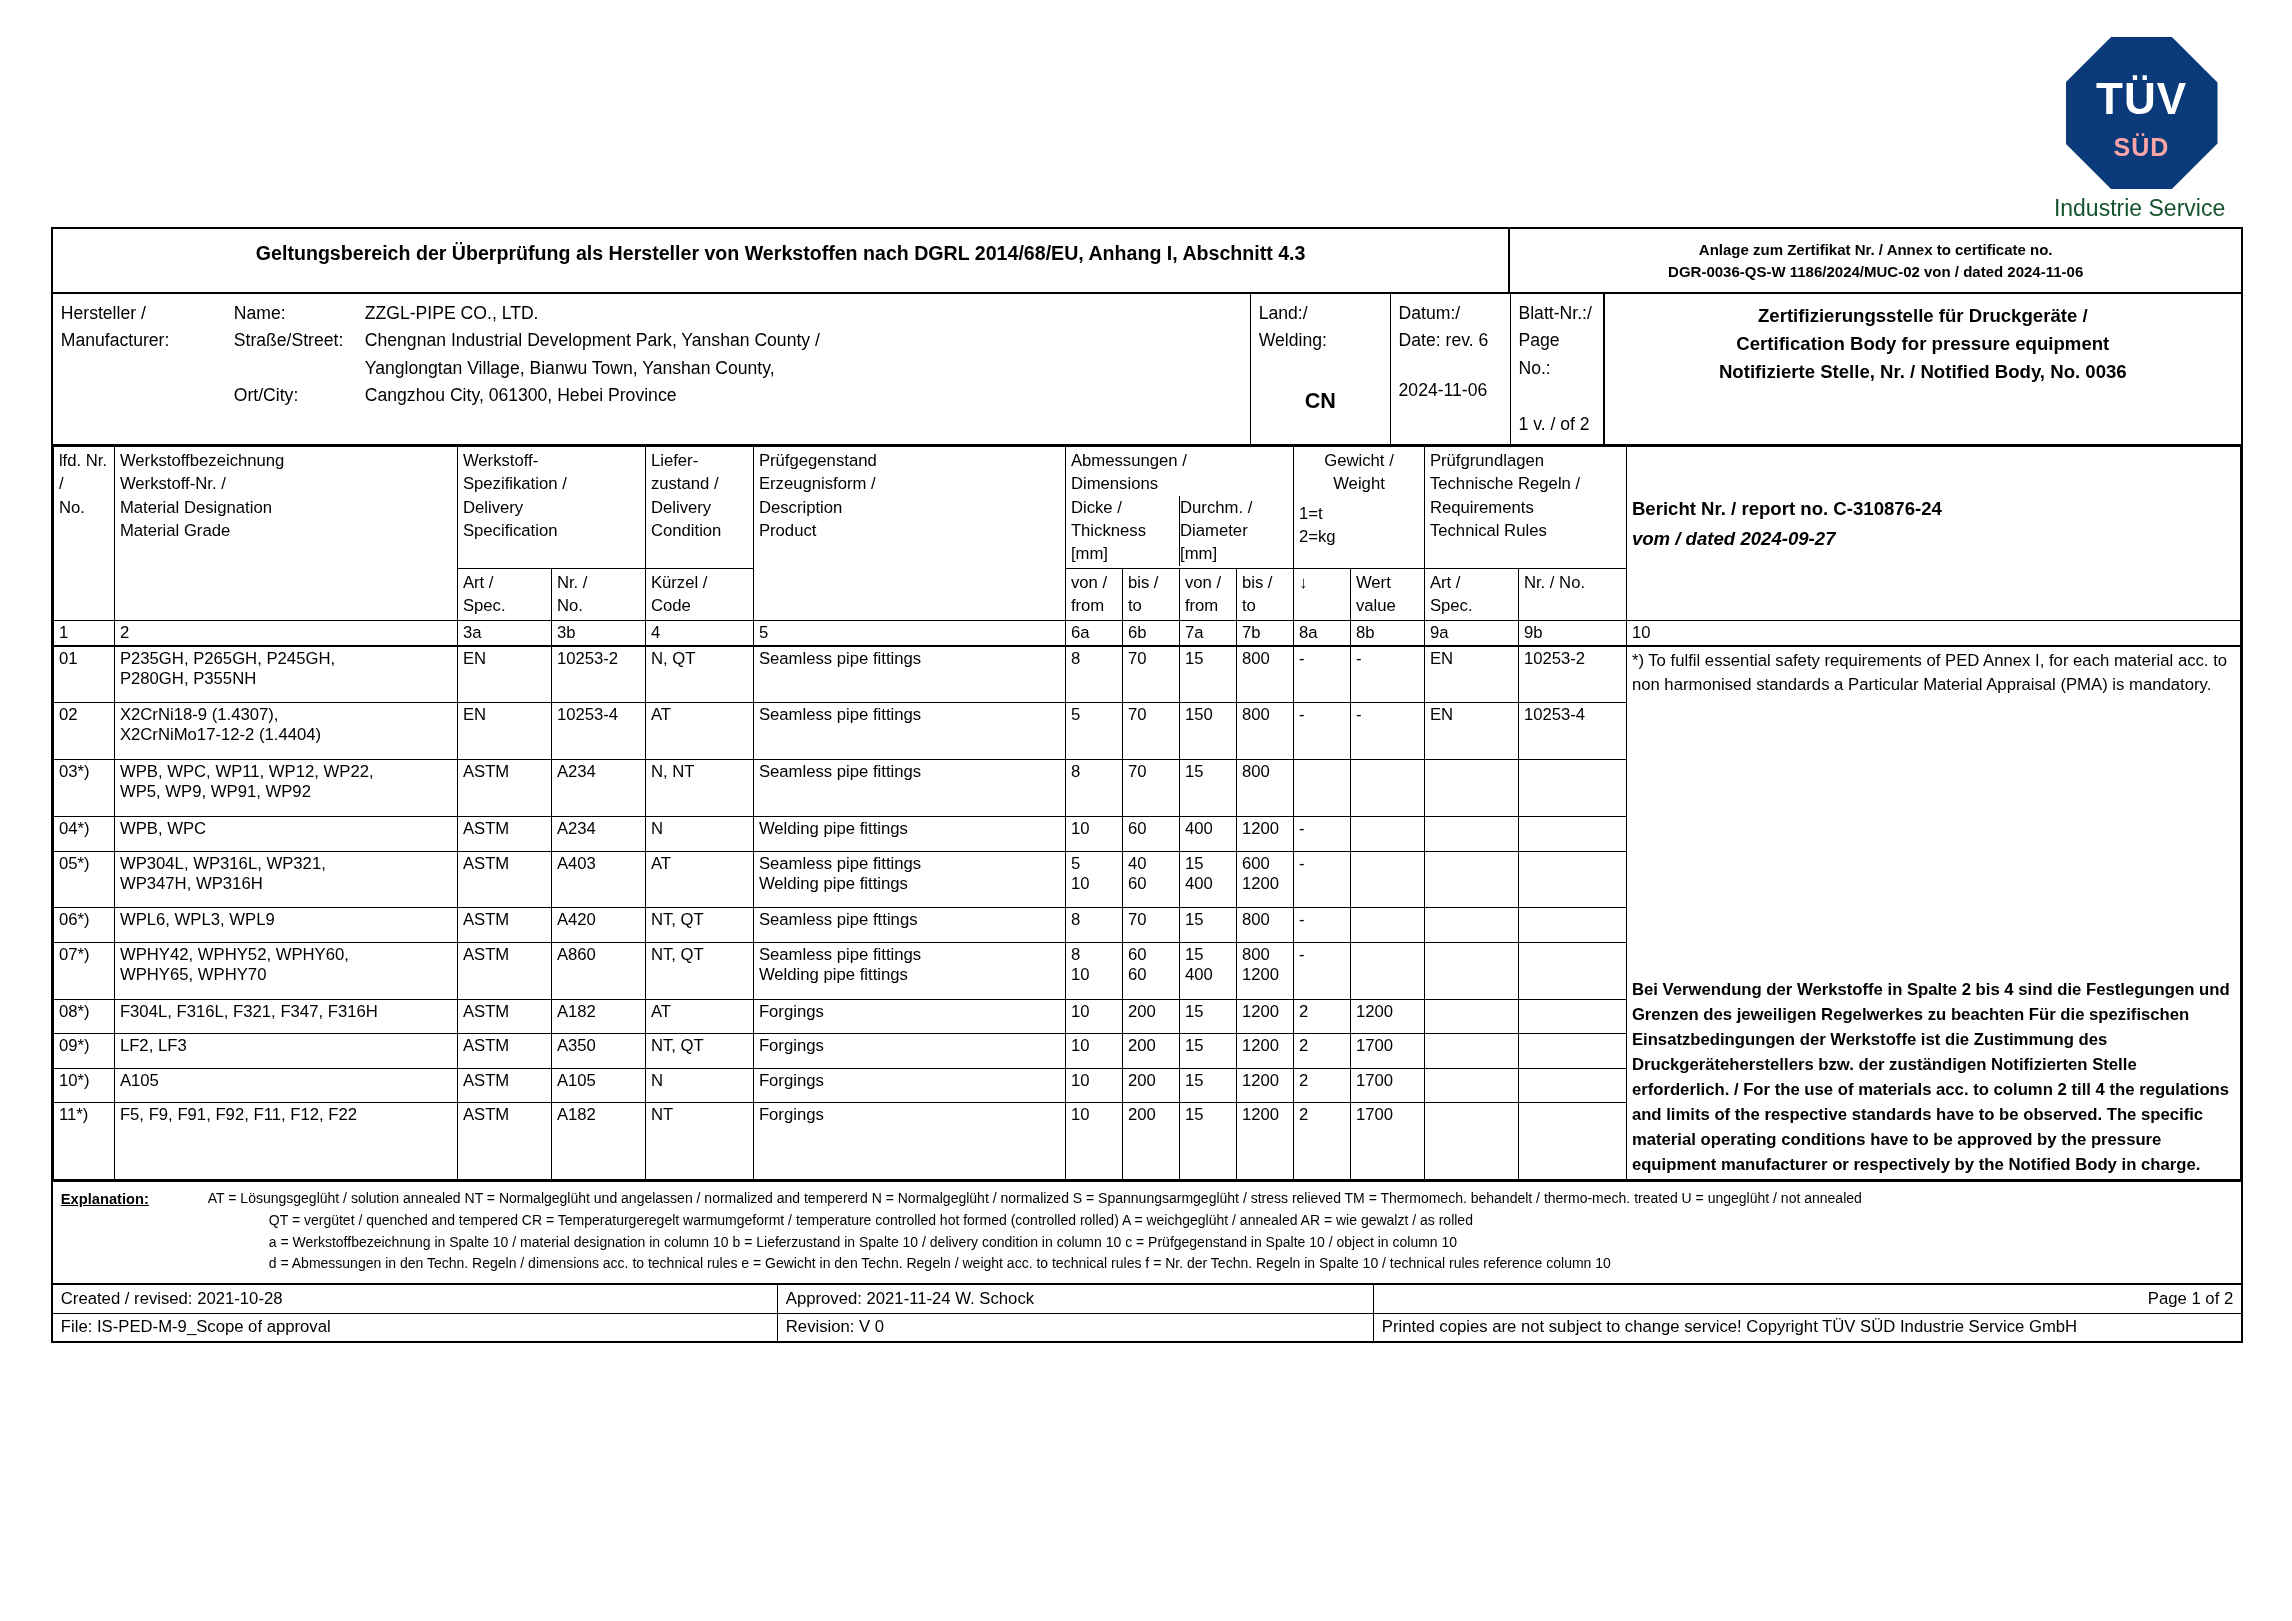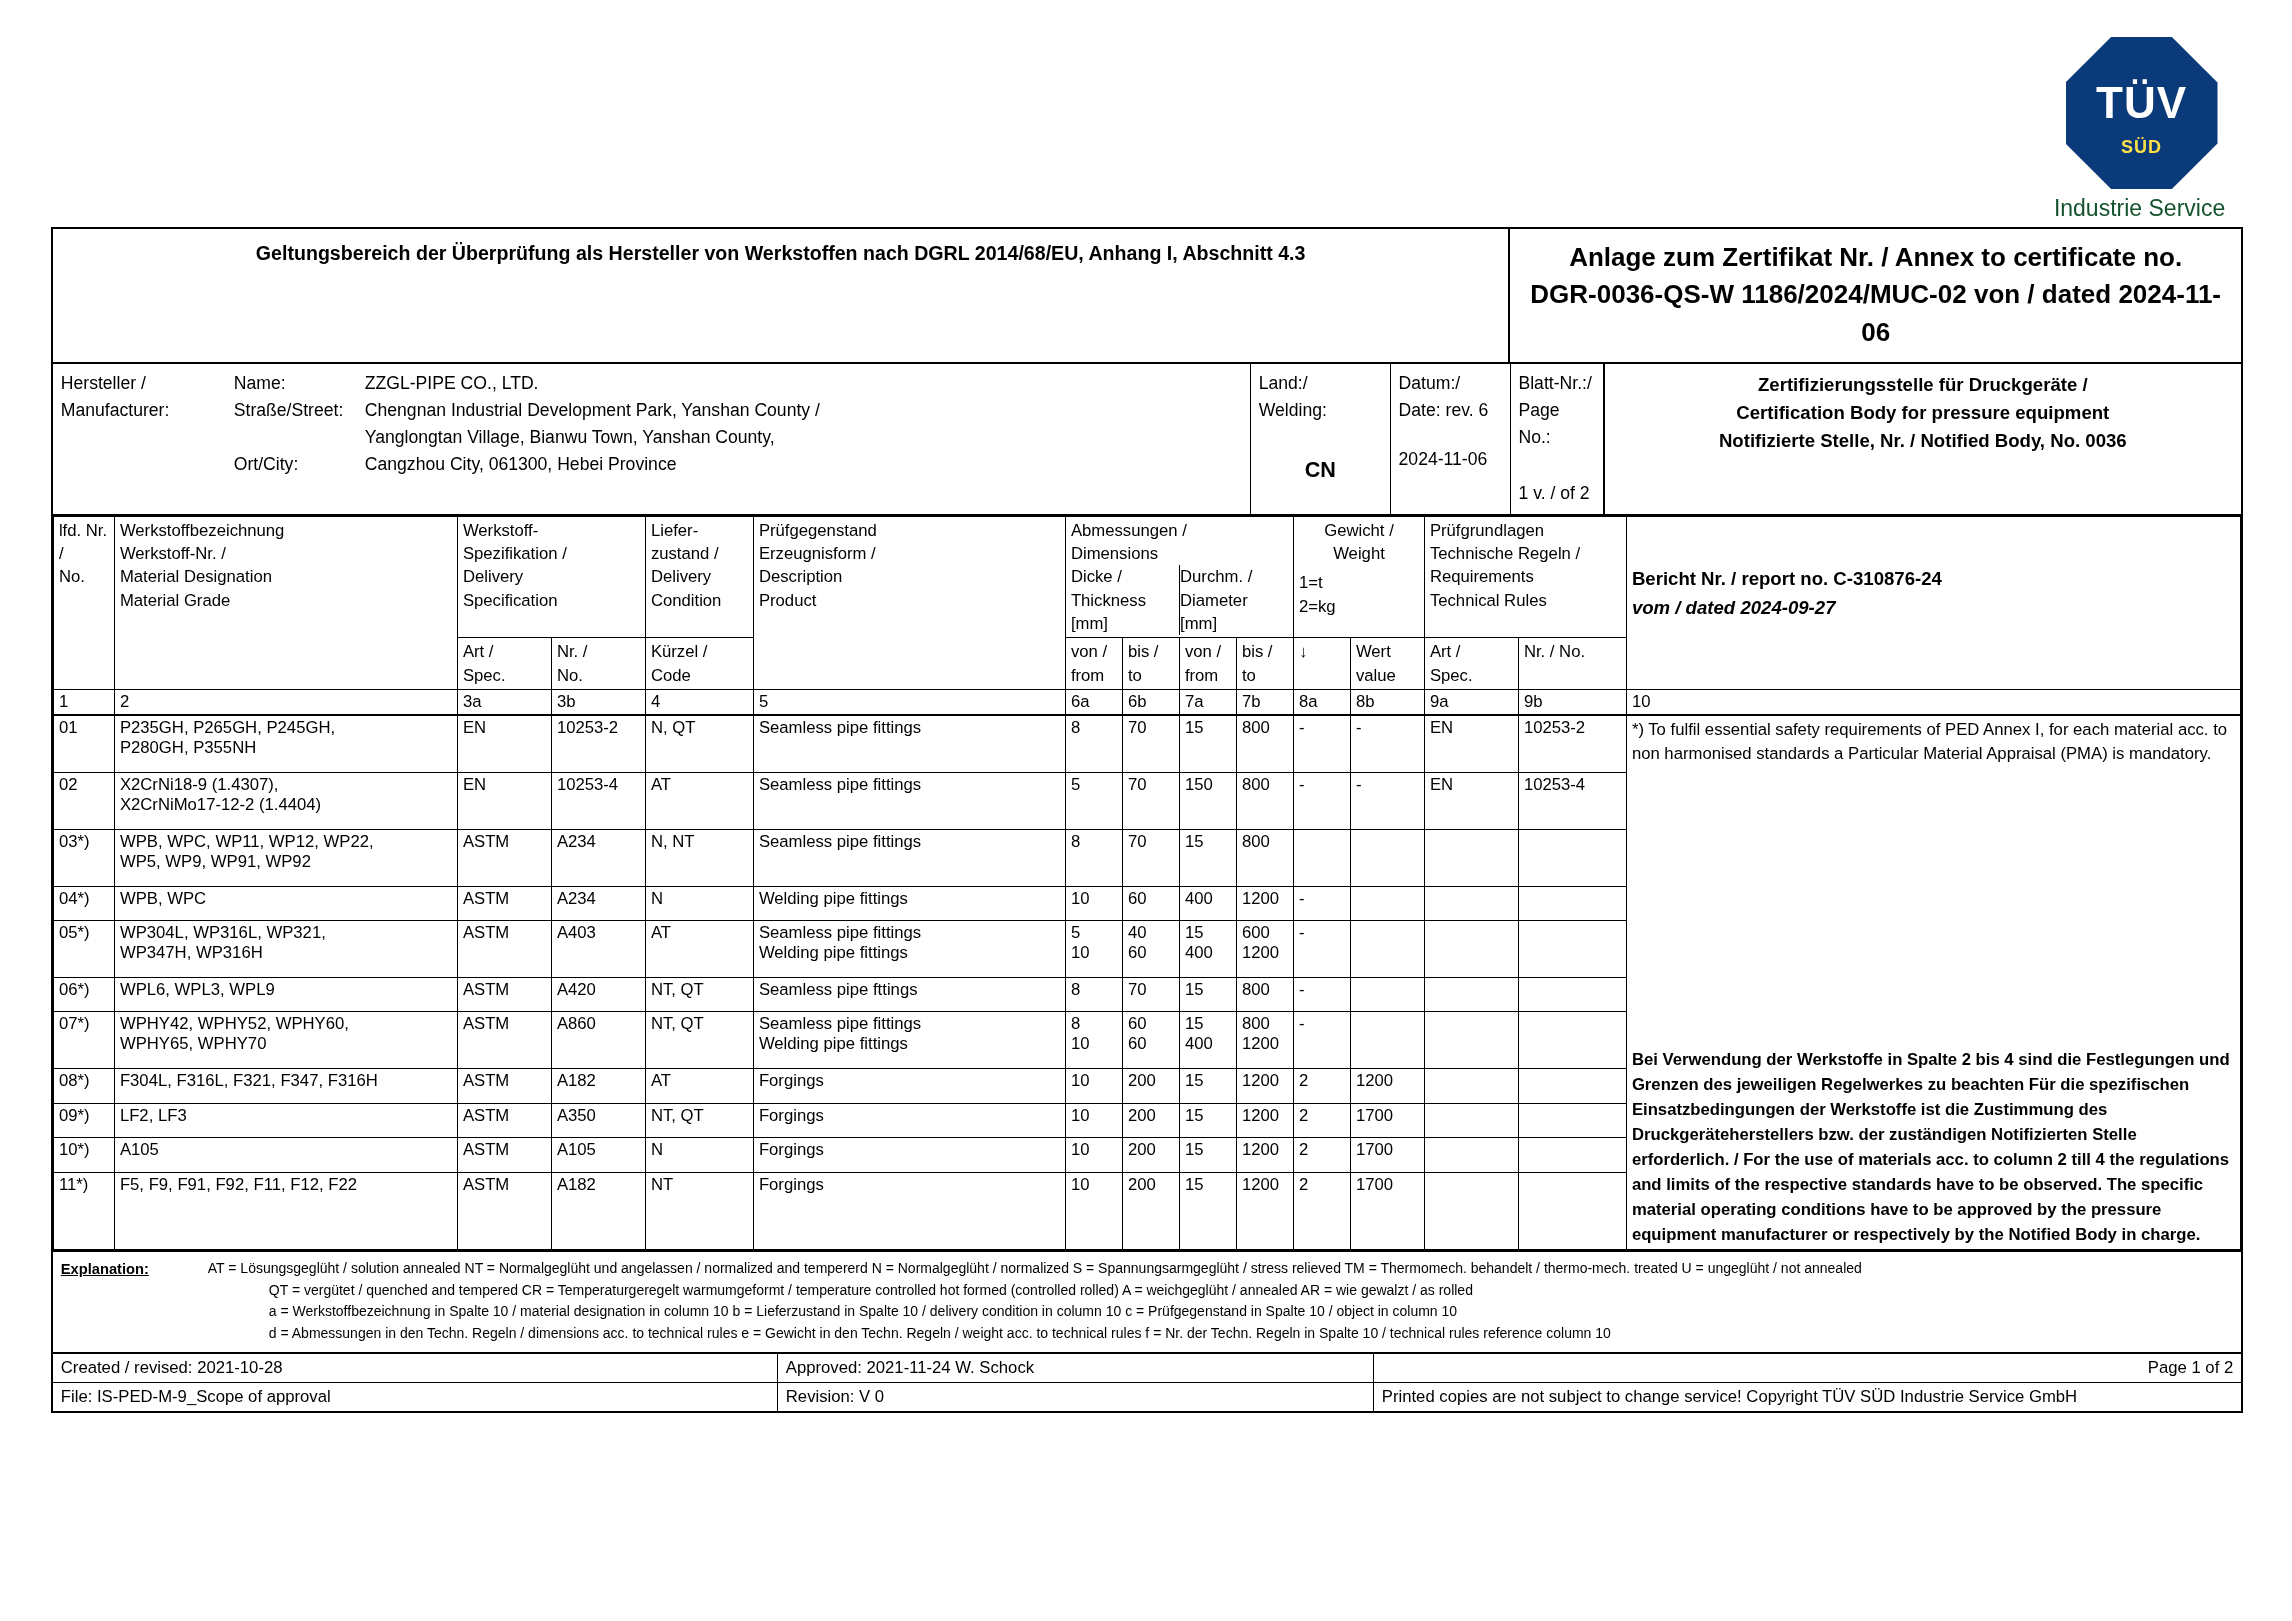--- a/index.html
+++ b/index.html
@@ -39,22 +39,22 @@
   }
   .logo-tuv {
     color: #ffffff;
     font-size: 44px;
     font-weight: bold;
     letter-spacing: 1px;
     line-height: 1;
     margin-top: 13.7px;
   }
   .logo-sud {
-    color: #fde047;
-    font-size: 18px;
+    color: #fca5a5;
+    font-size: 25px;
     font-weight: bold;
     letter-spacing: 1px;
     margin-top: 12px;
   }
   .logo-caption {
     font-size: 23px;
     color: #14532d;
     margin-top: 5.9px;
     text-align: center;
     padding-right: 3.9px;
@@ -80,21 +80,21 @@
     font-size: 19.6px;
     font-weight: bold;
     line-height: 1.45;
     border-right: 2px solid #000;
     border-bottom: 2px solid #000;
   }
   .hdr-right {
     width: 731px;
     padding: 9.8px 7.8px;
     text-align: center;
-    font-size: 26px;
+    font-size: 15px;
     font-weight: bold;
     line-height: 1.45;
     border-bottom: 2px solid #000;
   }
 
   
   .mf-left { width: 1199px; border-right: 1px solid #000; }
   .mf-land { width: 140px; border-right: 1px solid #000; }
   .mf-date { width: 120px; border-right: 1px solid #000; }
   .mf-blatt { width: 94px; border-right: 2px solid #000; }

